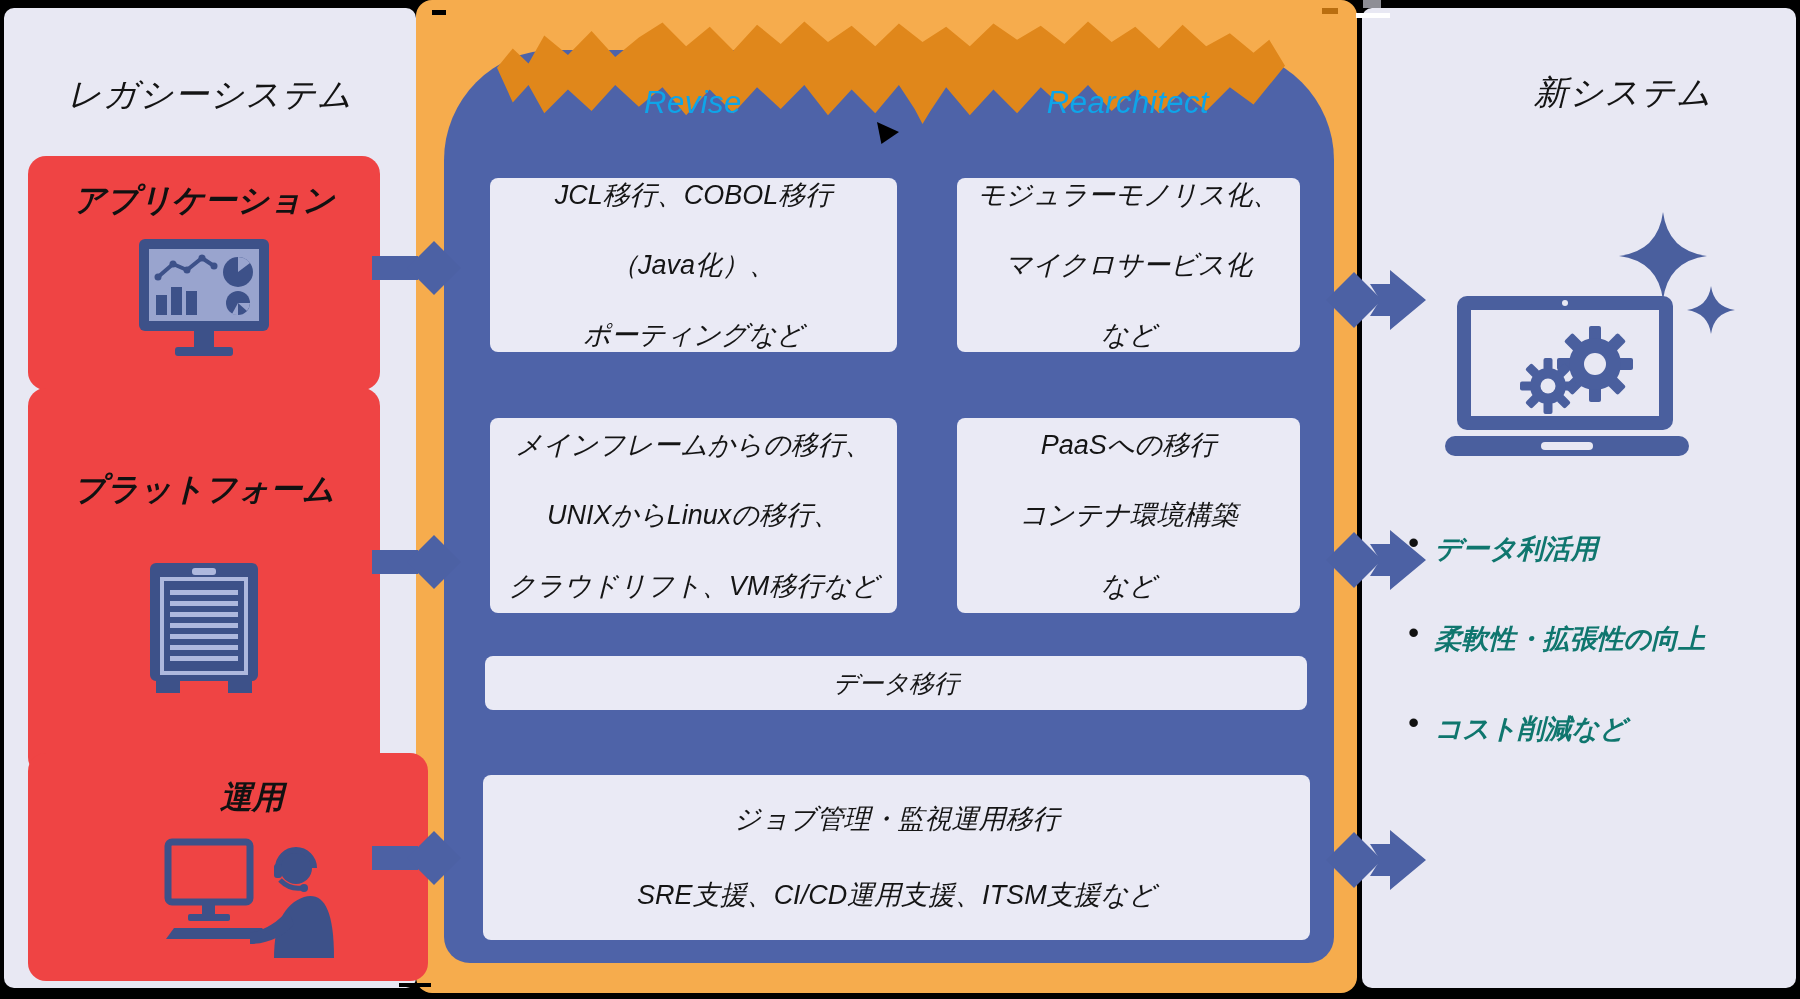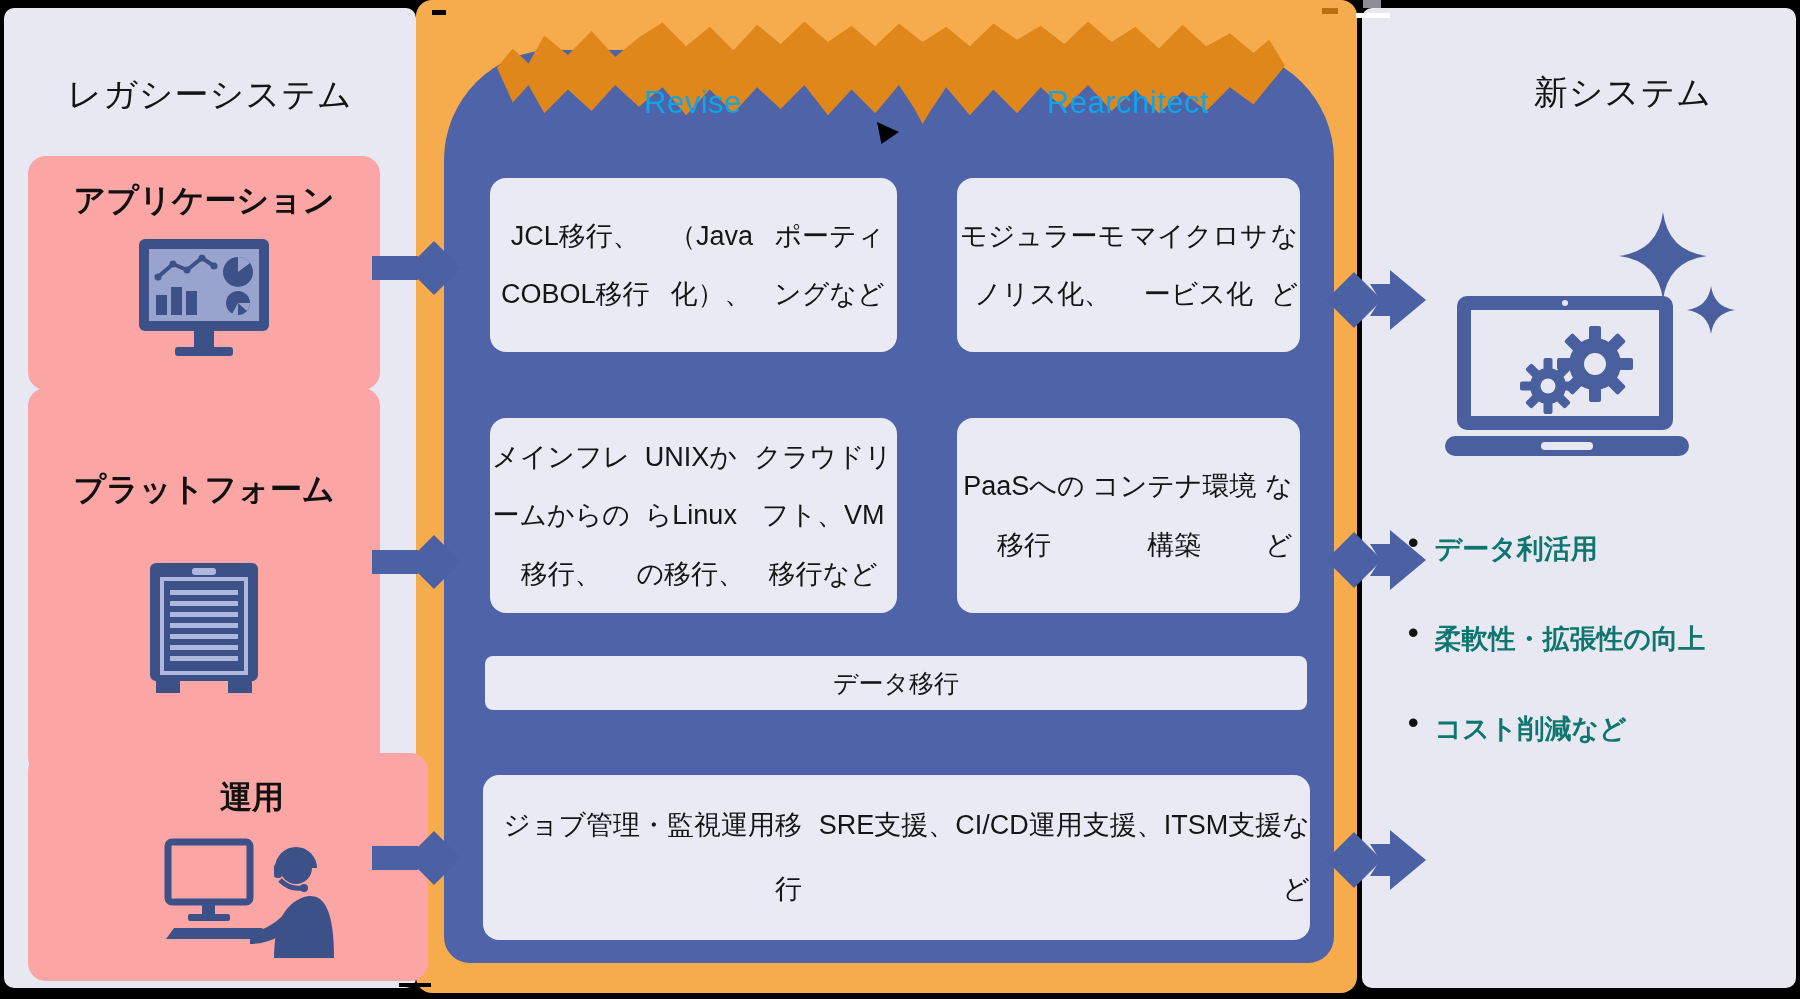--- a/index.html
+++ b/index.html
@@ -1,28 +1,28 @@
 <!DOCTYPE html>
 <html><head>
 <meta charset="utf-8">
 <style>
   html,body{margin:0;padding:0;background:#000;}
   .stage{position:relative;width:1800px;height:999px;background:#000;overflow:hidden;
-         font-family:"Liberation Sans","DejaVu Sans",sans-serif;color:#111;}
+         font-family:"Liberation Sans","DejaVu Sans",sans-serif;color:#111;font-style:italic;}
   .abs{position:absolute;}
   .panel-lav{background:#e8e8f3;border-radius:10px;}
   .panel-orange{background:#f6ac4d;border-radius:16px;}
   .panel-blue{background:#4e63a8;border-radius:110px 110px 26px 26px;}
   .side-title{font-size:34px;font-weight:normal;color:#141414;text-align:center;letter-spacing:1px;}
-  .legacy-box{background:#fca5a5;border-radius:18px;display:flex;flex-direction:column;
+  .legacy-box{background:#ef4444;border-radius:18px;display:flex;flex-direction:column;
               align-items:center;justify-content:space-evenly;padding:8px 0;}
   .legacy-label{font-size:32px;font-weight:bold;color:#111;}
   .col-header{font-size:31px;color:#0ea5e9;text-align:center;letter-spacing:0.5px;}
-  .white-box{background:#eaeaf5;border-radius:16px;display:flex;flex-direction:row;
-             align-items:center;justify-content:center;text-align:center;}
+  .white-box{background:#eaeaf5;border-radius:8px;display:flex;flex-direction:column;
+             align-items:center;justify-content:center;text-align:center;gap:12px;}
   .white-box .ln{font-size:27px;line-height:2.15;color:#151515;}
   .band{background:#eaeaf5;border-radius:8px;display:flex;align-items:center;justify-content:center;}
   .band .ln{font-size:25px;color:#151515;}
   .ops-box .ln{font-size:27px;line-height:2.35;color:#151515;}
   .ribbon{background:#e0871b;
     clip-path:polygon(0% 48%,2% 30%,4% 44%,6% 18%,9% 36%,12% 14%,15% 38%,18% 20%,21% 6%,24% 28%,
       27% 10%,30% 32%,33% 8%,36% 26%,39% 5%,42% 24%,45% 9%,48% 28%,51% 7%,54% 24%,57% 10%,60% 28%,
       63% 7%,66% 22%,69% 9%,72% 26%,75% 5%,78% 24%,81% 10%,84% 30%,87% 8%,90% 28%,93% 16%,96% 34%,
       98% 22%,100% 46%,98% 64%,96% 82%,93% 66%,90% 88%,87% 70%,84% 90%,81% 68%,78% 88%,75% 64%,
       72% 86%,69% 66%,66% 90%,63% 68%,60% 92%,57% 66%,55% 88%,54% 100%,53% 86%,51% 64%,48% 90%,

